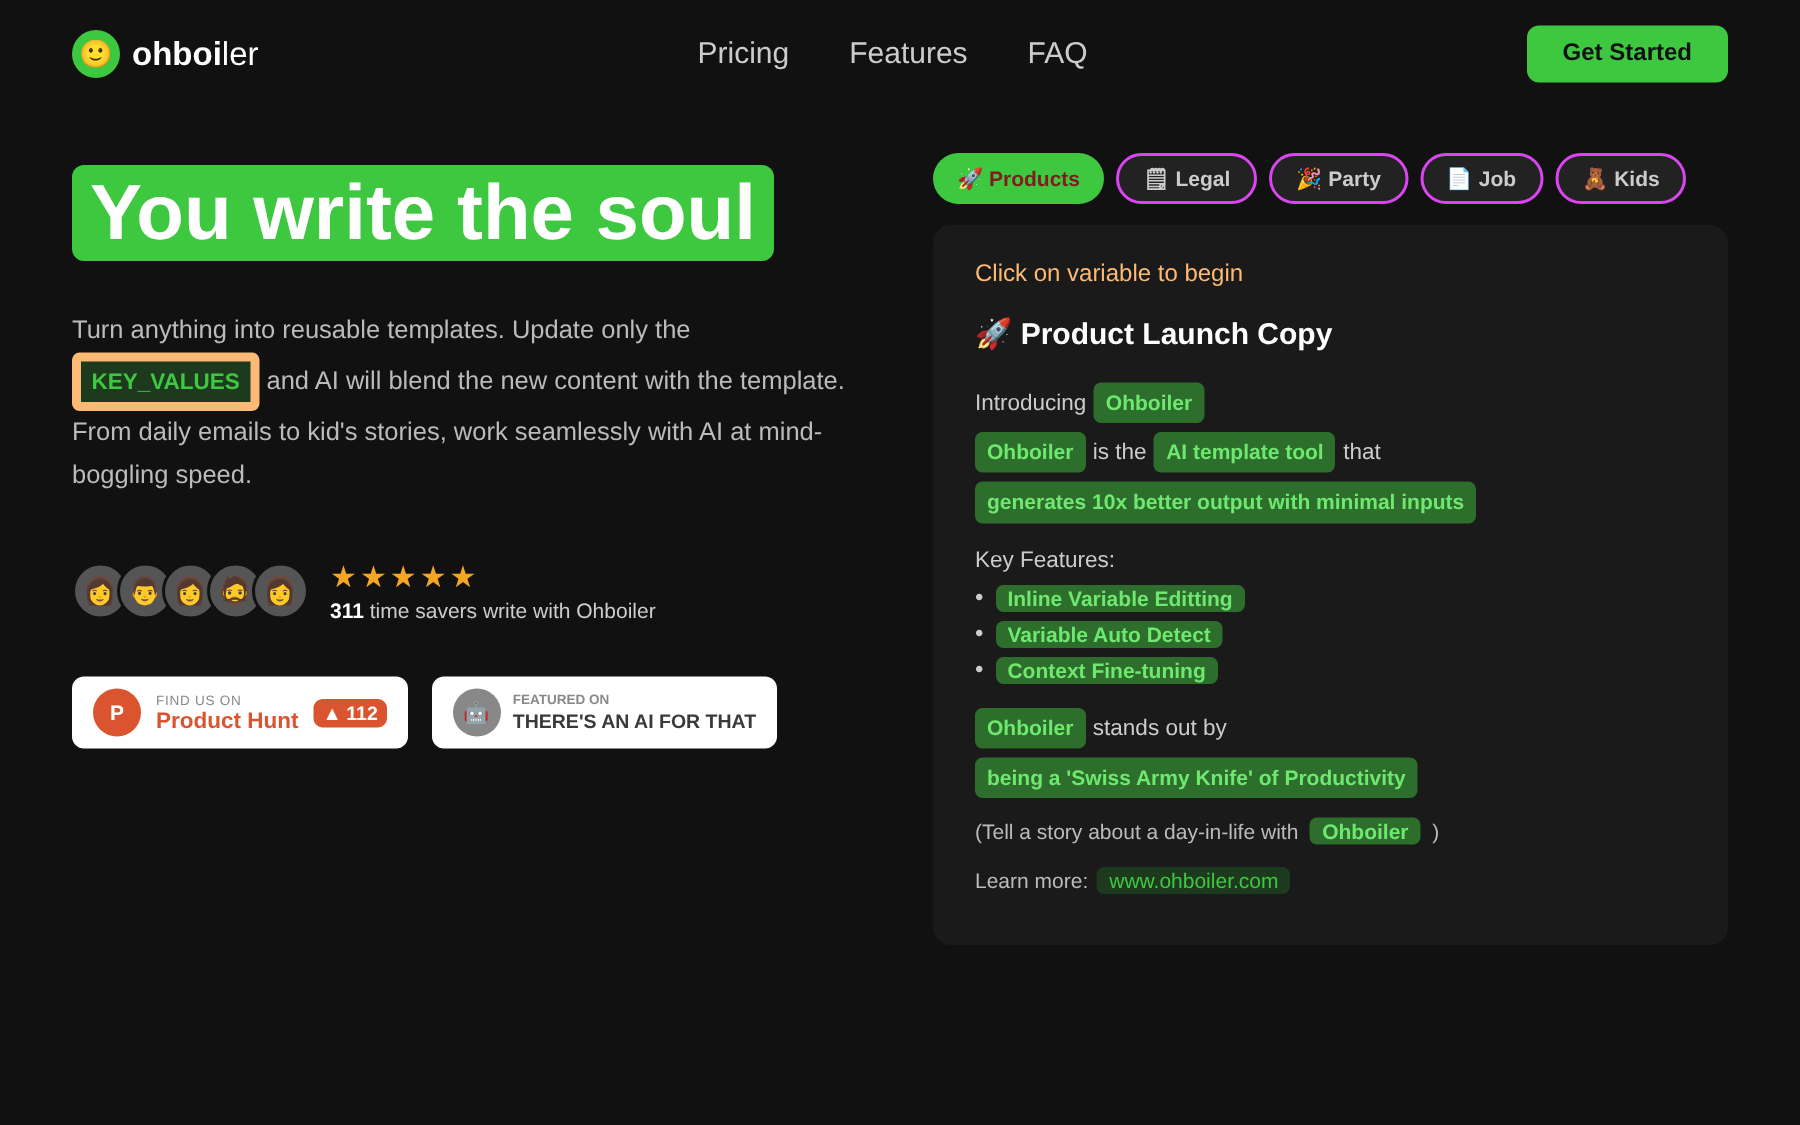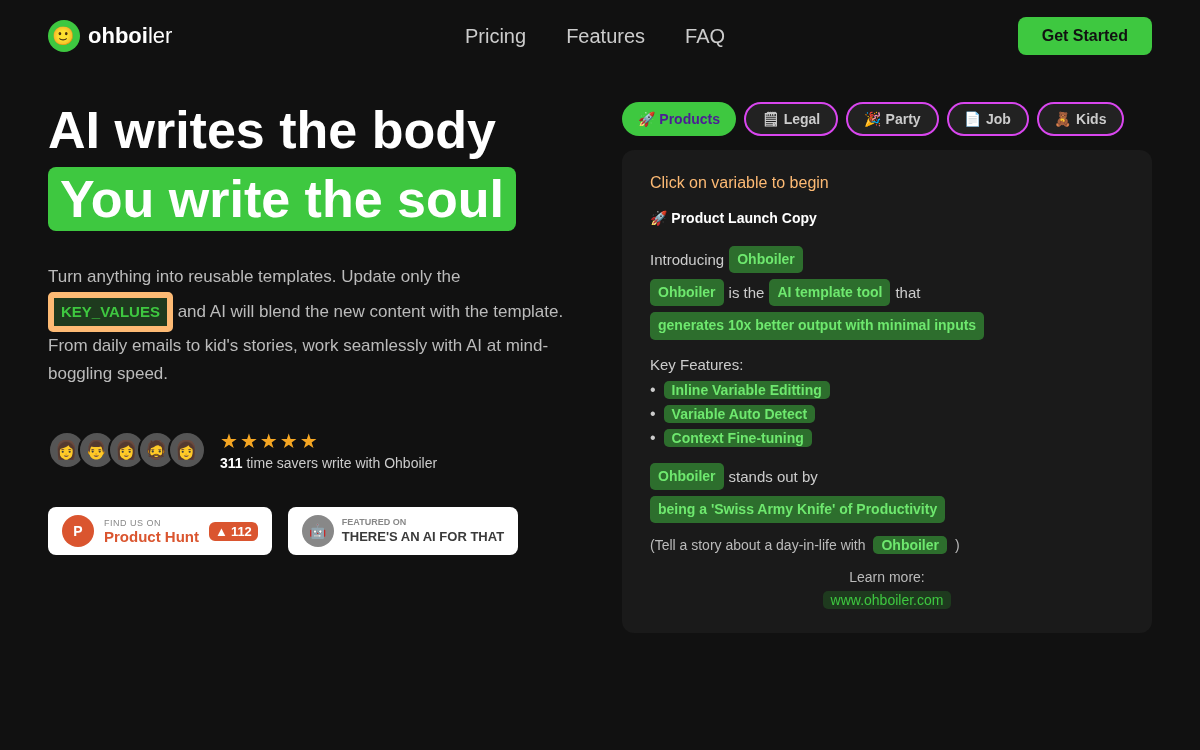--- a/index.html
+++ b/index.html
@@ -197,40 +197,40 @@
       border: none;
       border-radius: 20px;
       padding: 7px 16px;
       font-size: 14px;
       font-weight: 600;
       cursor: pointer;
       display: flex; align-items: center; gap: 6px;
     }
     .tab-active {
       background: #3ec840;
-      color: #4c1d95;
+      color: #7f1d1d;
     }
     .tab-inactive {
       background: #222;
       color: #ccc;
       border: 2px solid #d946ef;
     }
     .content-box {
       background: #1a1a1a;
       border-radius: 12px;
       padding: 24px 28px;
       min-height: 480px;
     }
     .click-hint {
       font-size: 16px;
       color: #fdba74;
       margin-bottom: 18px;
     }
     .content-title {
-      font-size: 14px;
+      font-size: 20px;
       font-weight: 700;
       color: #fff;
       margin-bottom: 20px;
     }
     .content-line {
       font-size: 15px;
       color: #ccc;
       line-height: 1.8;
       margin-bottom: 6px;
       display: flex;
@@ -265,21 +265,21 @@
     .spacer { margin-top: 16px; }
     .paren-line {
       font-size: 14px;
       color: #bbb;
       margin-top: 14px;
     }
     .learn-line {
       font-size: 14px;
       color: #bbb;
       margin-top: 16px;
-      display: flex; align-items: center; gap: 6px; flex-direction: column;
+      display: flex; align-items: center; gap: 6px;
     }
     .url-hl {
       background: #1e3a1e;
       color: #3ec840;
       border-radius: 5px;
       padding: 1px 8px;
       font-size: 14px;
     }
   </style>
 </head>
@@ -296,21 +296,20 @@
     <a href="#">Pricing</a>
     <a href="#">Features</a>
     <a href="#">FAQ</a>
   </div>
   <button class="nav-cta">Get Started</button>
 </nav>
 
 <div class="main-content">
 
   <div class="left-panel">
-    <div class="hero-title-1">AI writes the body</div>
     <div class="hero-title-2">You write the soul</div>
     <div class="hero-desc">
       <span>Turn anything into reusable templates. Update only the</span>
       <span class="key-values-tag">KEY_VALUES</span>
       <span> and AI will blend the new content with the template. From daily emails to kid's stories, work seamlessly with AI at mind-boggling speed.</span>
     </div>
 
     <div class="social-proof">
       <div class="avatars">
         <div class="avatar">👩</div>

